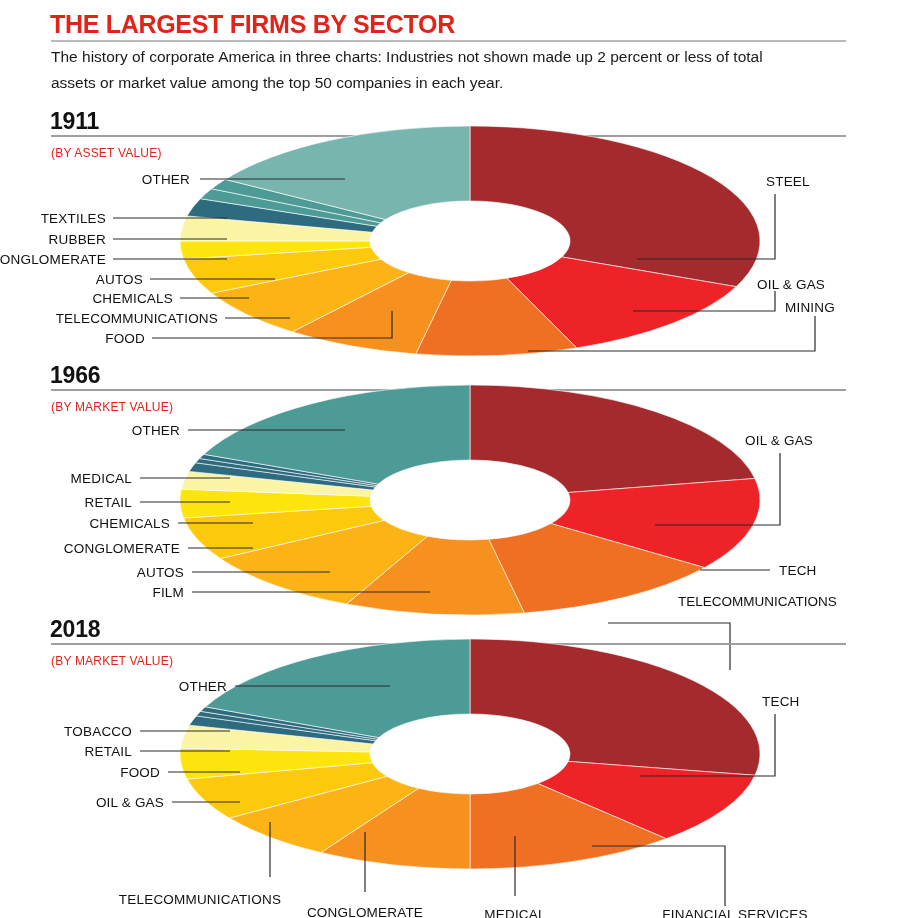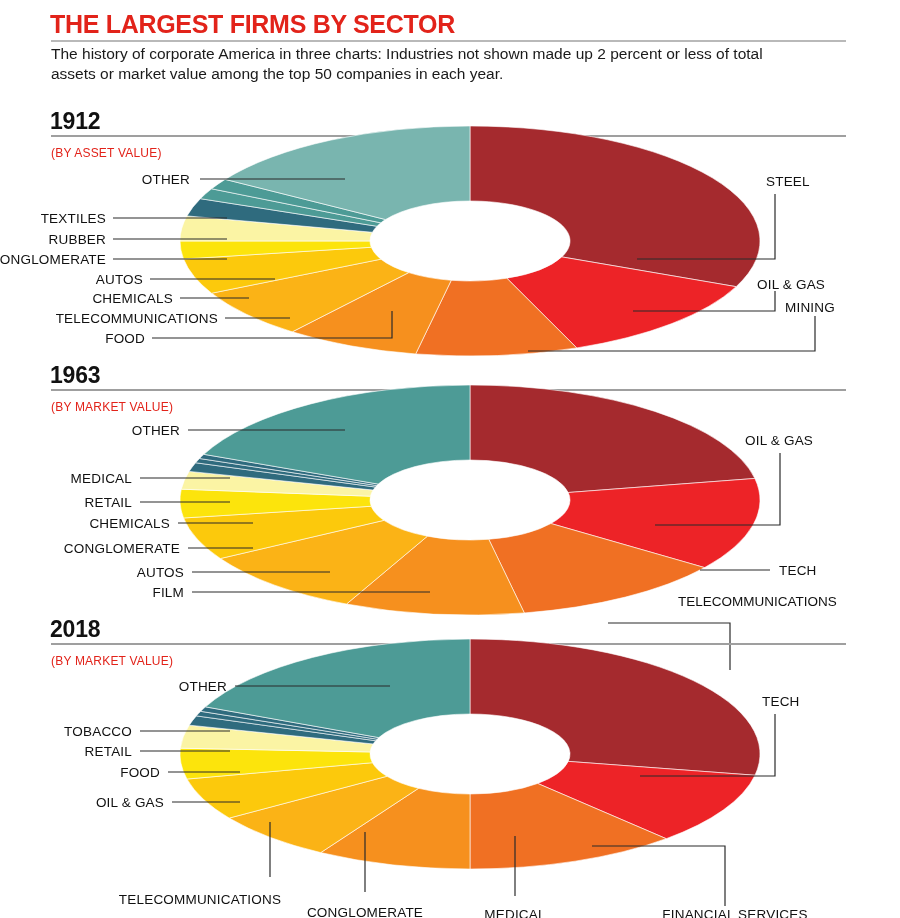--- a/index.html
+++ b/index.html
@@ -16,21 +16,21 @@
     font-family:"Liberation Sans", sans-serif;
     font-weight:bold;font-size:25px;letter-spacing:-0.3px;
     color:#E2231A;text-transform:uppercase;
   }
   .title-rule{
     position:absolute;left:51px;top:40px;width:795px;height:2px;
     background:#b9b9b9;
   }
   .subtitle{
     position:absolute;left:51px;top:44px;width:740px;
-    font-size:15.5px;line-height:20px;color:#1a1a1a;
+    font-size:15.5px;line-height:26px;color:#1a1a1a;
   }
 
   
   .chart-block{position:absolute;left:0;width:900px;}
   .year{
     position:absolute;left:50px;top:0;
     font-weight:bold;font-size:23px;letter-spacing:-0.2px;color:#111;
   }
   .year-rule{
     position:absolute;left:51px;top:27px;width:795px;height:1.5px;
@@ -56,21 +56,21 @@
 </head>
 <body>
 
 <div class="page">
 
   <div class="title">THE LARGEST FIRMS BY SECTOR</div>
   <div class="title-rule"></div>
   <div class="subtitle">The history of corporate America in three charts: Industries not shown made up 2 percent or less of total assets or market value among the top 50 companies in each year.</div>
 
   <div class="chart-block" style="top:108px;">
-    <div class="year">1912</div>
+    <div class="year">1911</div>
     <div class="year-rule"></div>
     <div class="measure">(BY ASSET VALUE)</div>
 
     <div class="donut-wrap" style="top:18px;">
       <svg width="900" height="240" viewBox="0 0 900 240">
 
         <g transform="translate(470,115)">
           <path class="seg" fill="#A52A2E" d="M0.00,-115.00 A290,115 0 0 1 266.15,45.67 L91.78,15.89 A100,40 0 0 0 0.00,-40.00 Z"></path>
           <path class="seg" fill="#ED2327" d="M266.15,45.67 A290,115 0 0 1 106.76,106.92 L36.81,37.19 A100,40 0 0 0 91.78,15.89 Z"></path>
           <path class="seg" fill="#F07023" d="M106.76,106.92 A290,115 0 0 1 -54.34,112.96 L-18.74,39.29 A100,40 0 0 0 36.81,37.19 Z"></path>
@@ -119,21 +119,21 @@
           <text class="lbl r" x="757" y="163">OIL &amp; GAS</text>
 
           <path class="leader" d="M528,225 L815,225 L815,190"></path>
           <text class="lbl r" x="785" y="186">MINING</text>
         </g>
       </svg>
     </div>
   </div>
 
   <div class="chart-block" style="top:362px;">
-    <div class="year">1963</div>
+    <div class="year">1966</div>
     <div class="year-rule"></div>
     <div class="measure">(BY MARKET VALUE)</div>
 
     <div class="donut-wrap" style="top:18px;">
       <svg width="900" height="245" viewBox="0 0 900 245">
         <g transform="translate(470,120)">
           <path class="seg" fill="#A52A2E" d="M0.00,-115.00 A290,115 0 0 1 284.86,-21.55 L98.23,-7.50 A100,40 0 0 0 0.00,-40.00 Z"></path>
           <path class="seg" fill="#ED2327" d="M284.86,-21.55 A290,115 0 0 1 234.61,67.60 L80.90,23.51 A100,40 0 0 0 98.23,-7.50 Z"></path>
           <path class="seg" fill="#F07023" d="M234.61,67.60 A290,115 0 0 1 54.34,112.96 L18.74,39.29 A100,40 0 0 0 80.90,23.51 Z"></path>
           <path class="seg" fill="#F6901E" d="M54.34,112.96 A290,115 0 0 1 -123.48,104.06 L-42.58,36.19 A100,40 0 0 0 18.74,39.29 Z"></path>

